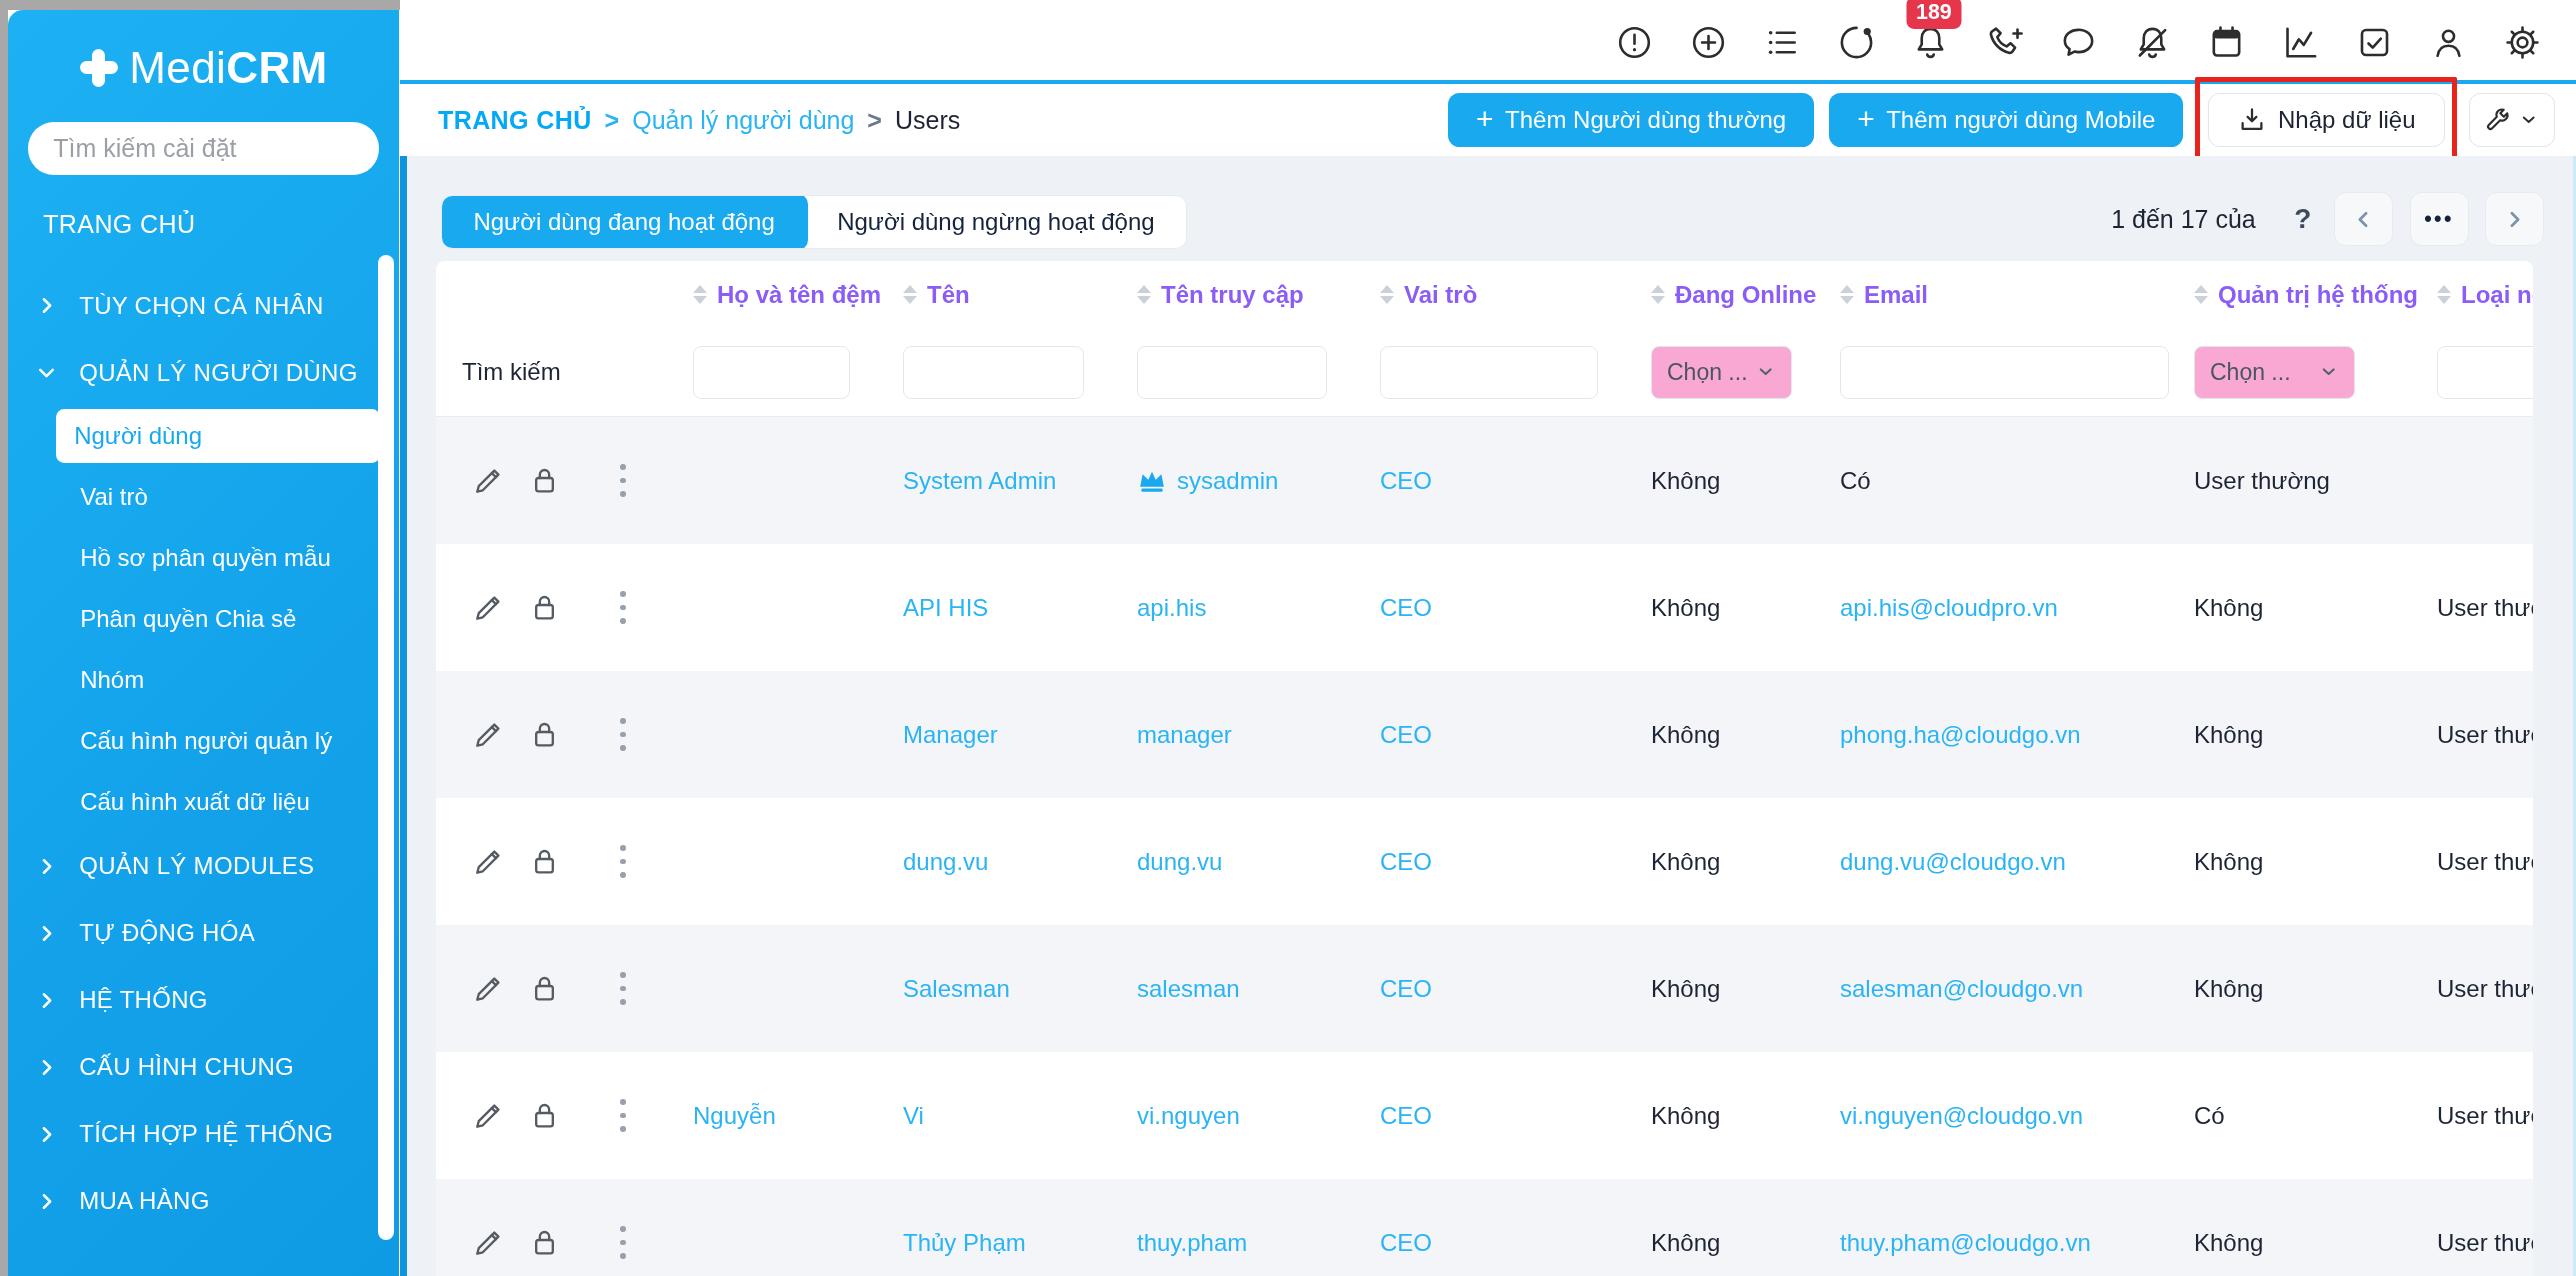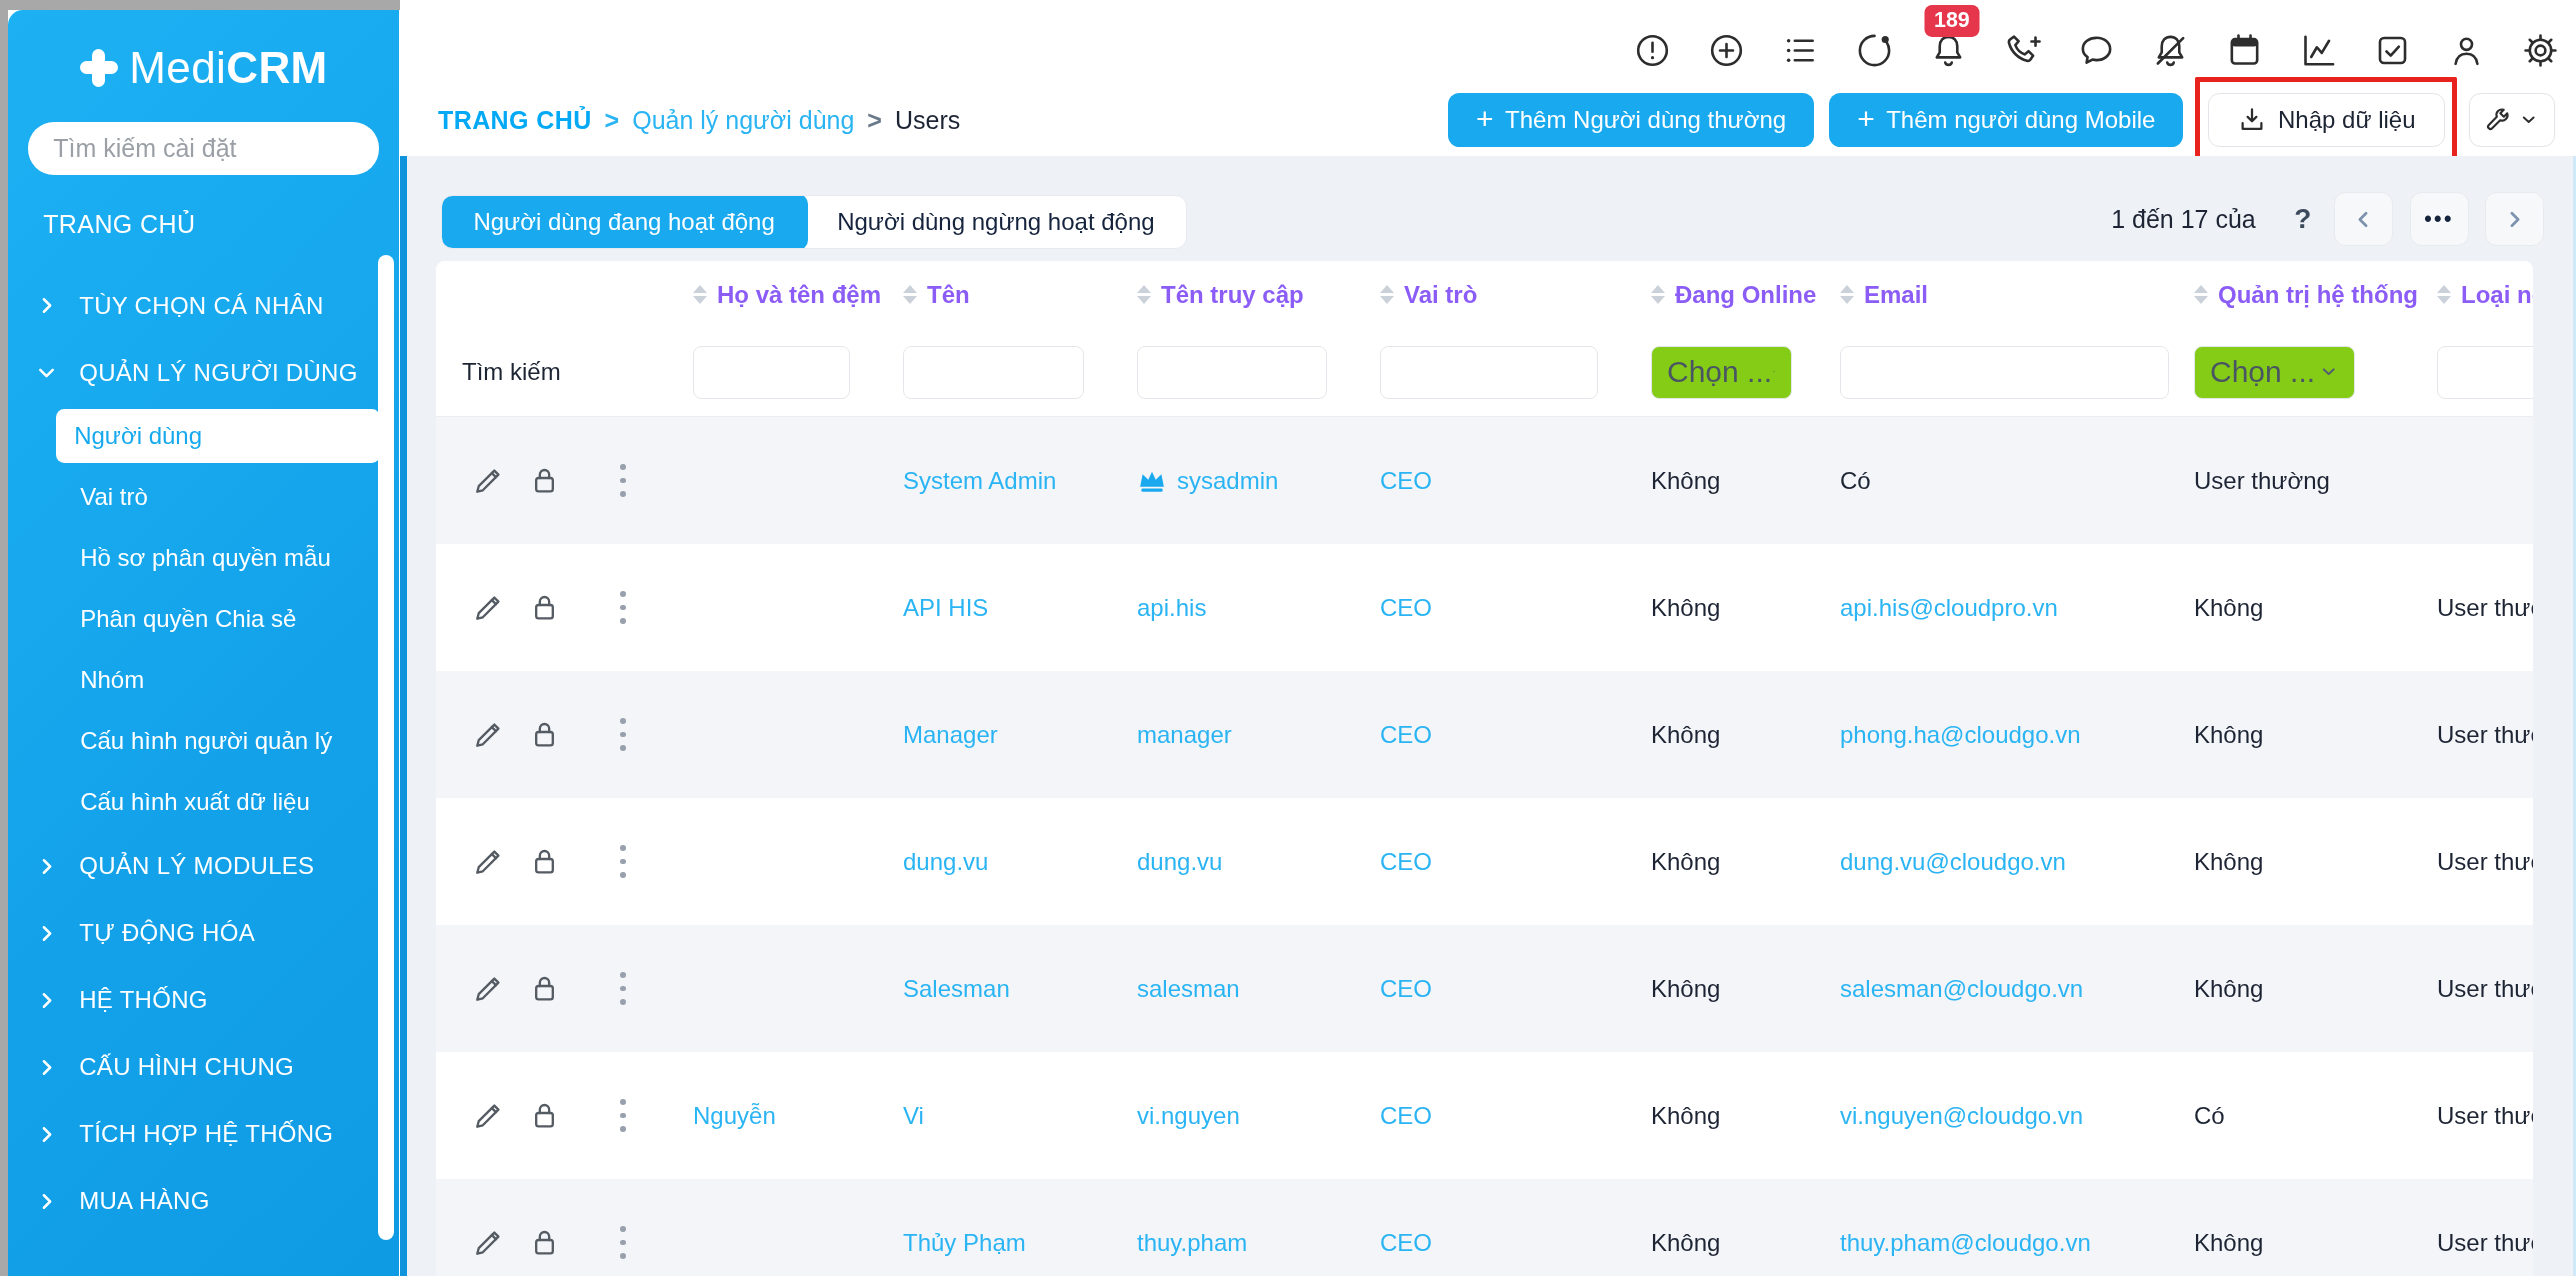--- a/index.html
+++ b/index.html
@@ -5,23 +5,23 @@
   * { margin:0; padding:0; box-sizing:border-box; }
   html,body { width:2576px; height:1276px; overflow:hidden; }
   body { font-family:"Liberation Sans", sans-serif; background:#ffffff; color:#1d2433; }
   .screen { position:relative; width:2576px; height:1276px; overflow:hidden; }
 
   
   .edge-left { position:absolute; left:0; top:0; width:8.2px; height:100%; background:#a8a8a8; }
   .edge-top { position:absolute; left:0; top:0; width:400px; height:10px; background:#a8a8a8; }
 
   
-  .topbar { position:absolute; left:400px; top:12px; right:0; height:80px; background:#fff;
+  .topbar { position:absolute; left:400px; top:4px; right:0; height:80px; background:#fff;
             border-bottom:4.1px solid #1aa9ef; display:flex; align-items:center;
-            justify-content:flex-end; gap:33px; padding-right:15px; }
+            justify-content:flex-end; gap:33px; padding-right:33px; }
   .tool-btn { position:relative; width:41px; height:41px; display:flex; align-items:center;
               justify-content:center; cursor:pointer; }
   .tool-btn svg { width:39px; height:39px; stroke:#2d2d2d; stroke-width:1.6; fill:none;
                   stroke-linecap:round; stroke-linejoin:round; }
   .badge { position:absolute; top:-25px; left:50%; transform:translateX(-44%);
            background:#e5364b; color:#fff; font-size:21.4px; font-weight:700;
            padding:3.3px 10px; border-radius:7.4px; line-height:1.2; }
 
   
   .page-header { position:absolute; left:400px; top:84px; right:0; height:72px; background:#fff;
@@ -107,22 +107,22 @@
   .sort i { display:block; width:0; height:0; border-left:7.4px solid transparent; border-right:7.4px solid transparent; }
   .sort .up { border-bottom:8.2px solid #cbd1d9; }
   .sort .dn { border-top:8.2px solid #cbd1d9; }
   .tfilter { height:89px; border-bottom:1.6px solid #e9ecf0; }
   .tfilter input { height:53px; width:calc(100% - 35px); border:1.6px solid #e3e6ea; border-radius:8.2px;
                    font-size:23px; padding:0 13px; outline:none; color:#333; background:#fff;
                    font-family:"Liberation Sans", sans-serif; }
   .tfilter .wide-input { width:329px; }
   .tfilter .clip-input { width:140px; }
   .fselect { height:53px; border:1.6px solid #e3e6ea; border-radius:8.2px; display:flex; align-items:center;
-             justify-content:space-between; padding:0 15px; color:#4a5563; font-size:30px; cursor:pointer;
-             background:#84cc16; }
+             justify-content:space-between; padding:0 15px; color:#4a5563; font-size:23px; cursor:pointer;
+             background:#f9a8d4; }
   .fselect svg { width:21.4px; height:21.4px; stroke:#55606e; stroke-width:2.4; fill:none;
                  stroke-linecap:round; stroke-linejoin:round; }
   .fsel-online { width:141px; }
   .fsel-admin { width:161px; }
   .filter-label { font-size:24px; color:#1d2433; padding-left:26px; }
   .drow { height:127px; }
   .drow.striped { background:#f3f5f9; }
   .link { color:#2ab4f3; cursor:pointer; }
   .plain { color:#1d2433; }
   .clip-cell { overflow:hidden; }

